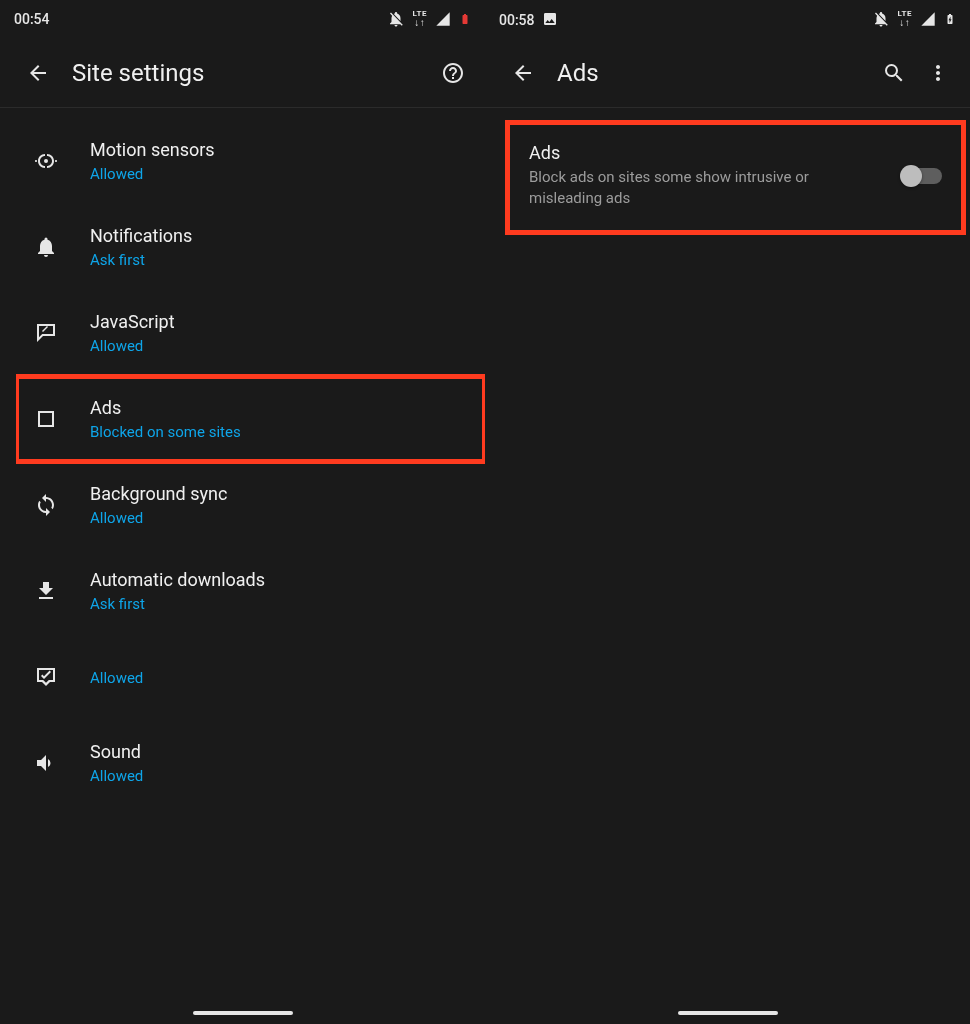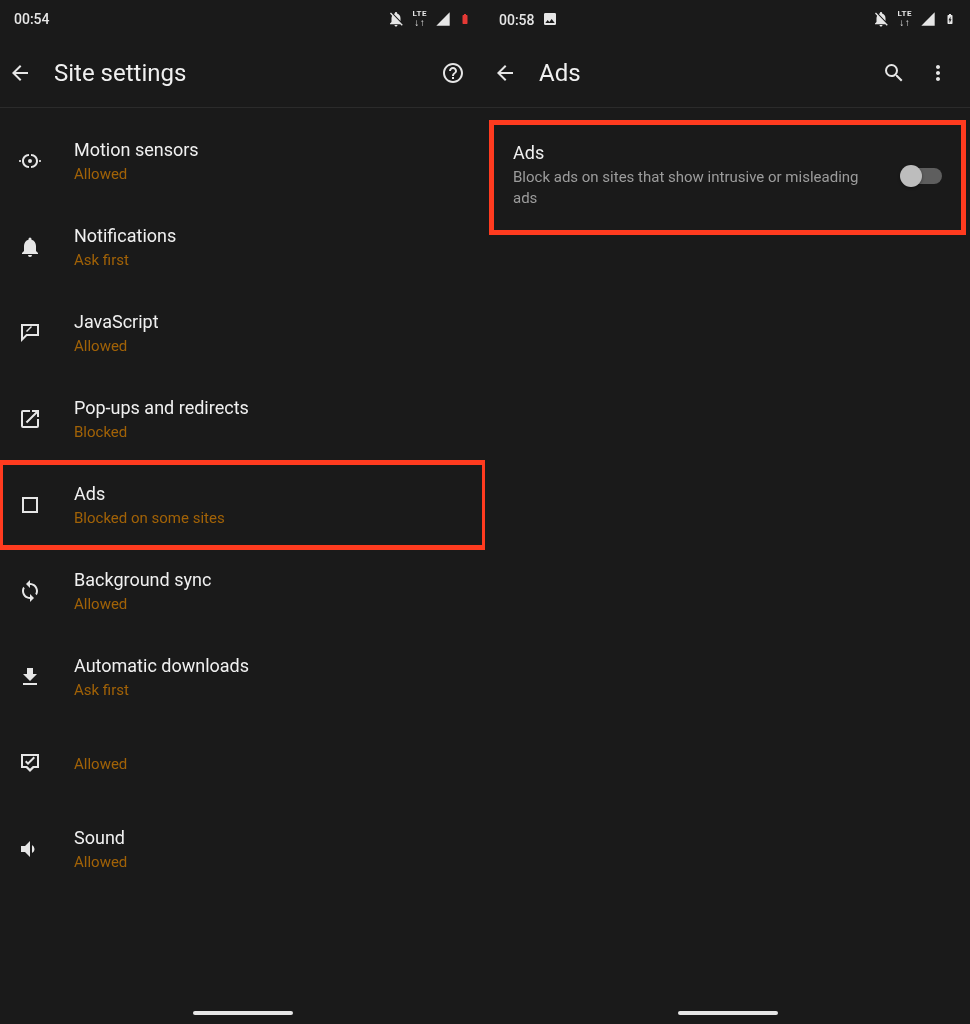--- a/index.html
+++ b/index.html
@@ -45,21 +45,21 @@
   }
   .lte .arrows { font-size: 10px; line-height: 10px; }
   .batt-red { fill: #e53935; }
   .batt-white { fill: #e6e6e6; }
 
   
   .app-bar {
     height: 70px;
     display: flex;
     align-items: center;
-    padding: 0 10px 0 0;
+    padding: 0 10px 0 18px;
     border-bottom: 1px solid #2b2b2b;
   }
   .app-bar .back {
     width: 40px; height: 40px;
     display:flex;align-items:center;justify-content:center;
     margin-right: 14px;
     cursor: pointer;
   }
   .app-bar .title {
     font-size: 24px;
@@ -71,20 +71,21 @@
     width: 44px; height: 44px;
     display:flex;align-items:center;justify-content:center;
     cursor: pointer;
   }
 
   
   .list {
     flex: 1;
     overflow: hidden;
     padding-top: 10px;
+    margin-left: 16px;
   }
   .row {
     display: flex;
     align-items: center;
     padding: 18px 16px 18px 18px;
     min-height: 86px;
     cursor: pointer;
   }
   .row .icon-slot {
     width: 56px;
@@ -92,21 +93,21 @@
     flex-shrink: 0;
   }
   .row .txt { flex: 1; min-width: 0; }
   .row .label {
     font-size: 18px;
     color: #f0f0f0;
     line-height: 1.35;
   }
   .row .sub {
     font-size: 15px;
-    color: #a16207;
+    color: #0ea5e9;
     line-height: 1.35;
     margin-top: 2px;
   }
   .highlight {
     outline: 5px solid #ff3b1f;
     outline-offset: -3px;
   }
 
   
   .toggle-row {
@@ -272,31 +273,20 @@
       </div>
       <div class="row">
         <div class="icon-slot">
           <svg width="24" height="24" viewBox="0 0 24 24">
             <use href="#i-js"></use>
           </svg>
         </div>
         <div class="txt">
           <div class="label">JavaScript</div>
           <div class="sub">Allowed</div>
-        </div>
-      </div>
-      <div class="row">
-        <div class="icon-slot">
-          <svg width="24" height="24" viewBox="0 0 24 24">
-            <use href="#i-popup"></use>
-          </svg>
-        </div>
-        <div class="txt">
-          <div class="label">Pop-ups and redirects</div>
-          <div class="sub">Blocked</div>
         </div>
       </div>
       <div class="row highlight">
         <div class="icon-slot">
           <svg width="24" height="24" viewBox="0 0 24 24">
             <use href="#i-ads"></use>
           </svg>
         </div>
         <div class="txt">
           <div class="label">Ads</div>
@@ -389,21 +379,21 @@
     <div class="action">
       <svg width="24" height="24" viewBox="0 0 24 24">
           <use href="#i-more"></use>
         </svg>
     </div>
   </div>
   <div class="list">
     <div class="toggle-row highlight">
       <div class="txt">
         <div class="label">Ads</div>
-        <div class="sub">Block ads on sites that show intrusive or misleading ads</div>
+        <div class="sub">Block ads on sites some show intrusive or misleading ads</div>
       </div>
       <div class="switch">
           <div class="knob"></div>
         </div>
     </div>
   </div>
   <div class="nav-bar">
       <div class="nav-pill"></div>
     </div>
 </div>

